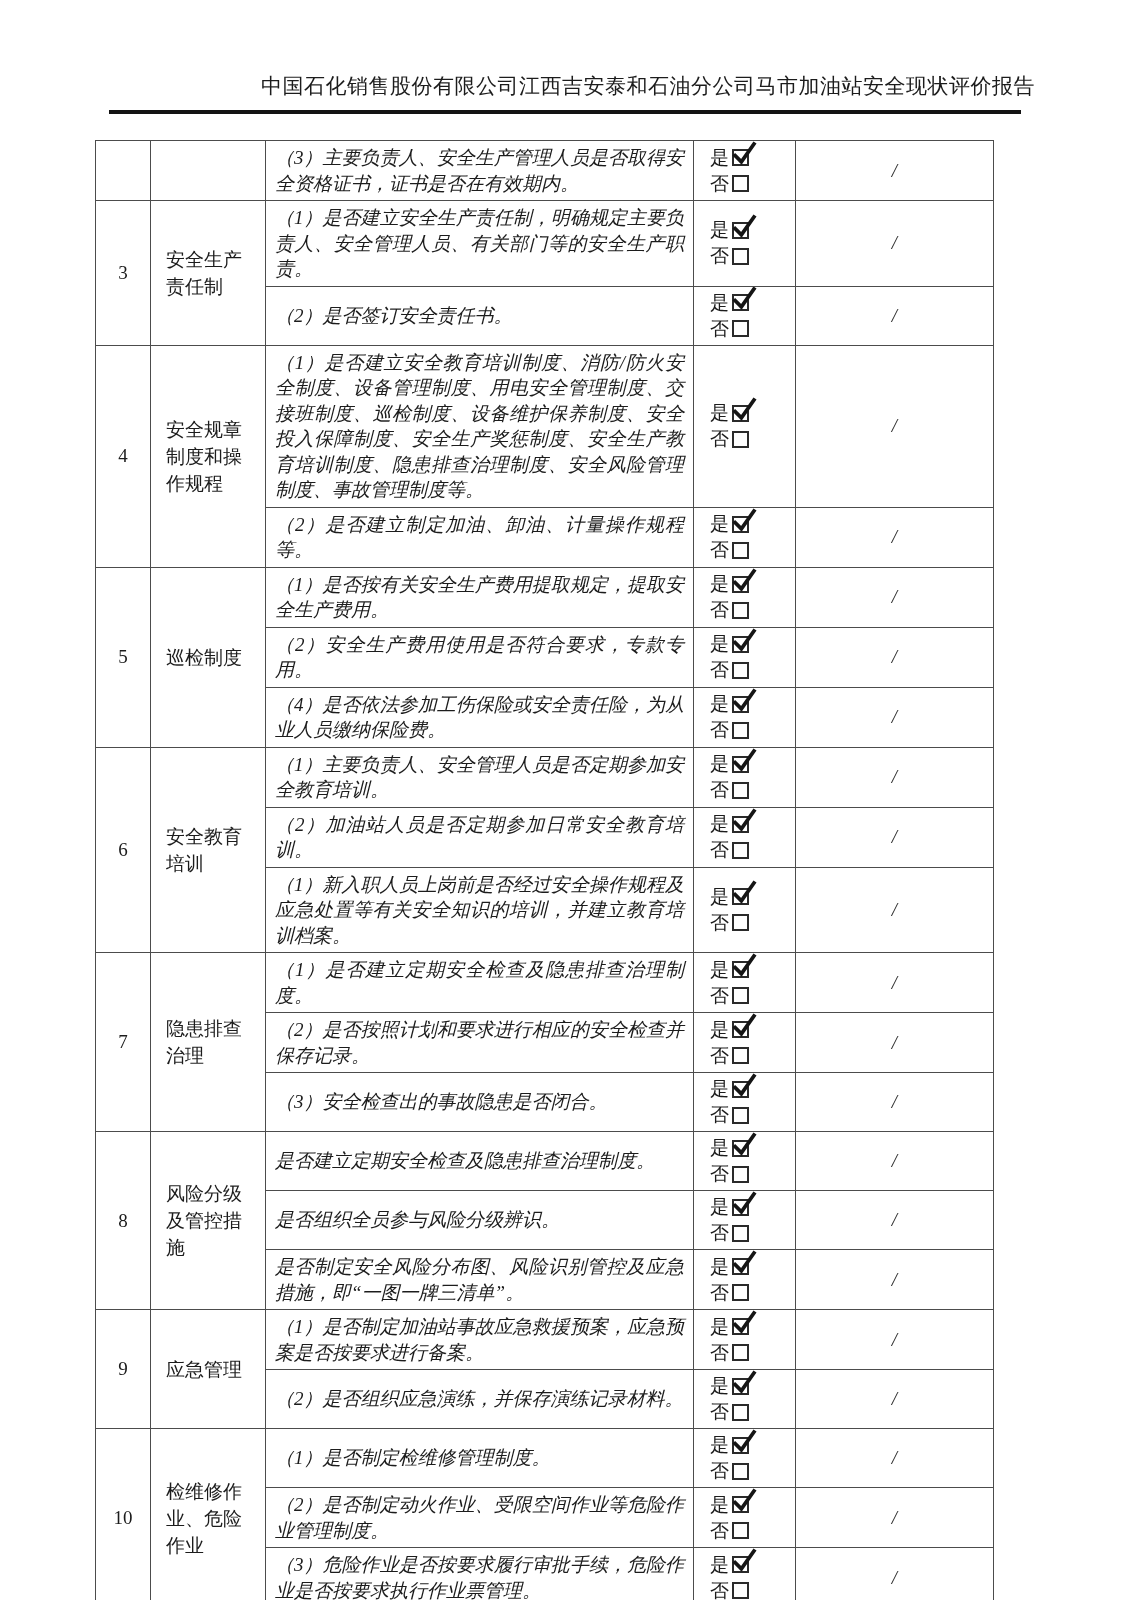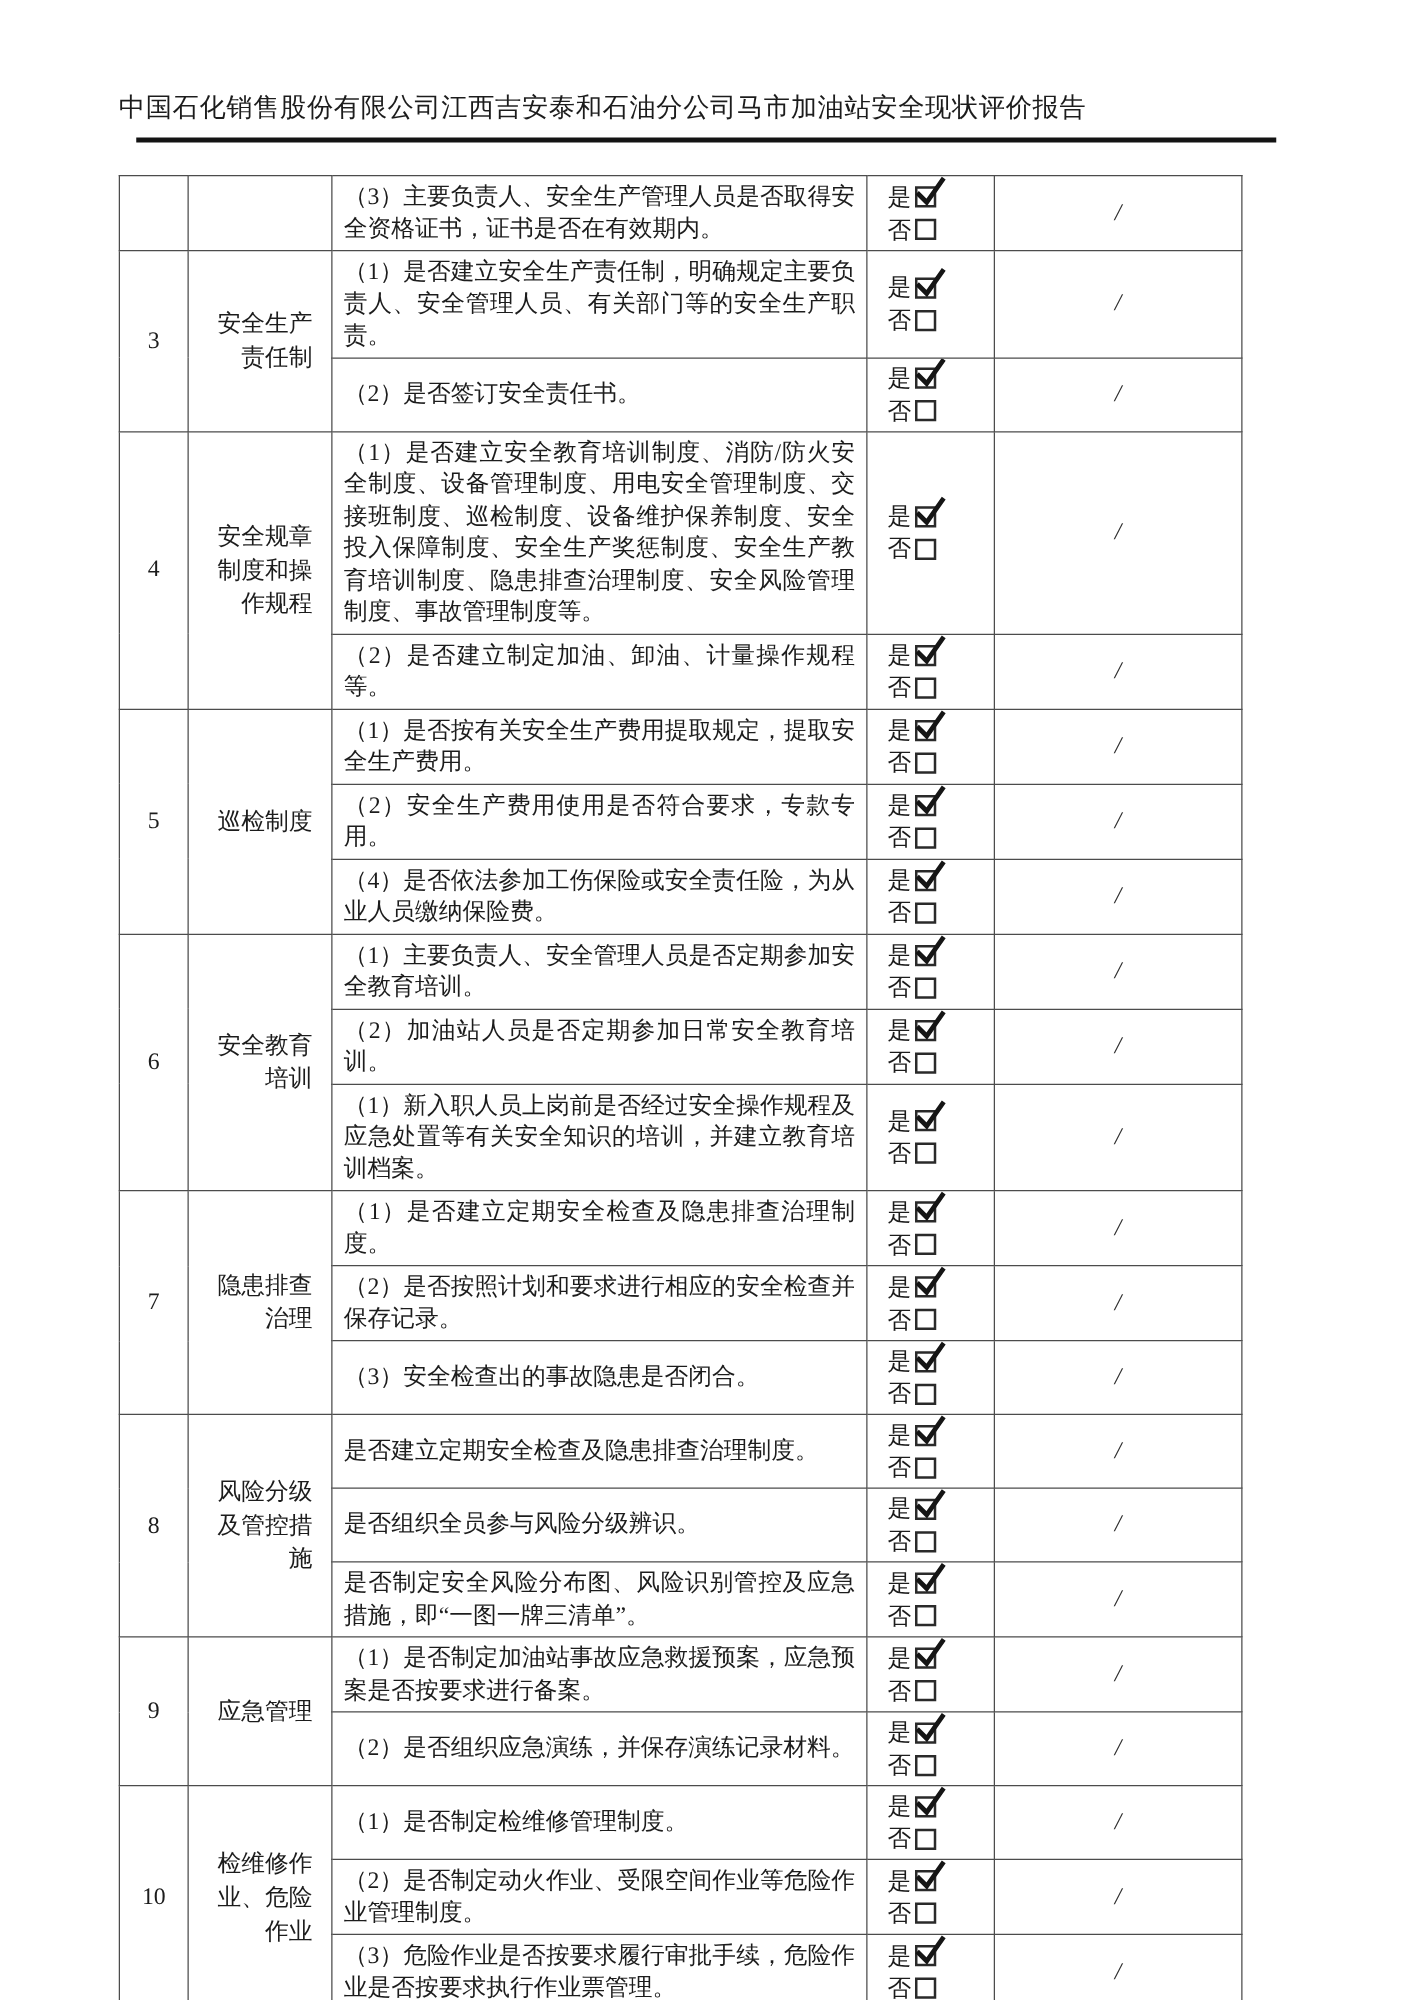--- a/index.html
+++ b/index.html
@@ -2,27 +2,27 @@
 <html><head>
 <meta charset="utf-8">
 <style>
   * { box-sizing: border-box; }
   html, body { margin: 0; padding: 0; }
   body {
     width: 1131px; height: 1600px; background: #ffffff; overflow: hidden;
     font-family: "Liberation Serif", "DejaVu Serif", serif; color: #1c1c1c;
   }
   .page { padding: 72px 0 0 95px; width: 1036px; }
-  .doc-title { width: 940px; text-align: left; font-size: 21px; letter-spacing: 0.5px; white-space: nowrap; }
+  .doc-title { width: 940px; text-align: right; font-size: 21px; letter-spacing: 0.5px; white-space: nowrap; }
   .rule-top { width: 912px; height: 4px; background: #131313; margin: 10px 0 0 14px; }
   table.checklist { border-collapse: collapse; table-layout: fixed; width: 898px; margin-top: 26px; }
   table.checklist td { border: 1px solid #4c4c4c; font-size: 19px; vertical-align: middle; overflow: hidden; }
   td.num { text-align: center; }
-  td.cat { text-align: right; padding: 0 15px; line-height: 27px; }
-  td.item { padding: 4px 9px; line-height: 25.5px; text-align: justify; }
+  td.cat { text-align: left; padding: 0 15px; line-height: 27px; }
+  td.item { padding: 4px 9px; line-height: 25.5px; text-align: justify; font-style: italic; }
   td.opts { padding: 3px 0 3px 16px; }
   .opt { display: flex; align-items: center; height: 26px; }
   .opt-label { display: inline-block; }
   .cb { width: 17px; height: 17px; border: 2px solid #2a2a2a; display: inline-block;
         position: relative; margin-left: 3px; background: #fff; flex: 0 0 auto; }
   .cb svg { position: absolute; left: -1px; top: -8px; width: 23px; height: 23px; overflow: visible; }
   td.rem { text-align: center; font-style: italic; font-size: 20px; color: #2b2b2b; }
 </style>
 </head>
 <body>

